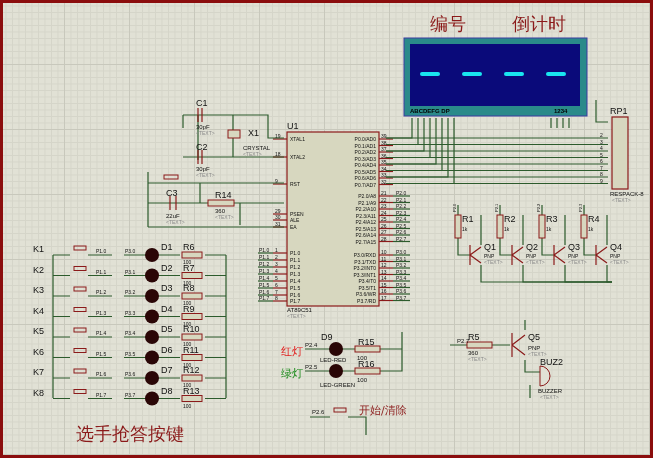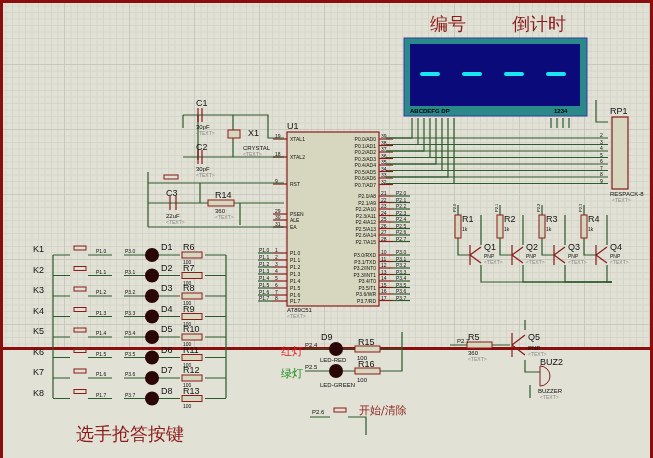--- a/index.html
+++ b/index.html
@@ -1,17 +1,17 @@
 <!DOCTYPE html>
 <html><head>
 <meta charset="utf-8">
 <style>
   html,body{margin:0;padding:0;}
   body{width:653px;height:458px;overflow:hidden;background:#e1e1d5;font-family:"Liberation Sans",sans-serif;}
-  #canvas{position:relative;width:653px;height:350px;
+  #canvas{position:relative;width:653px;height:458px;
     background-color:#e1e1d5;
     background-image:
       linear-gradient(#c8c8bc 1px,transparent 1px),
       linear-gradient(90deg,#c8c8bc 1px,transparent 1px),
       linear-gradient(#d5d5c9 1px,transparent 1px),
       linear-gradient(90deg,#d5d5c9 1px,transparent 1px);
     background-size:65px 65px,65px 65px,6.5px 6.5px,6.5px 6.5px;
     background-position:-1px -1px;}
   .frame-t{position:absolute;left:0;top:0;width:653px;height:3px;background:#8b0d0d;}
   .frame-l{position:absolute;left:0;top:0;width:3px;height:458px;background:#8b0d0d;}

